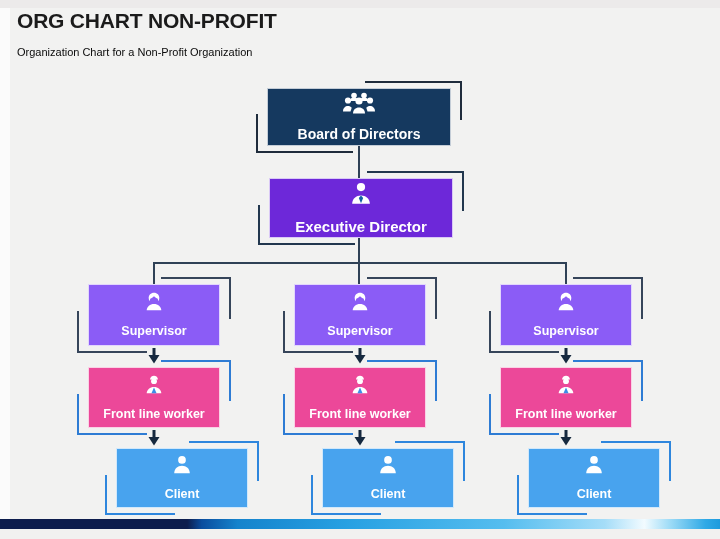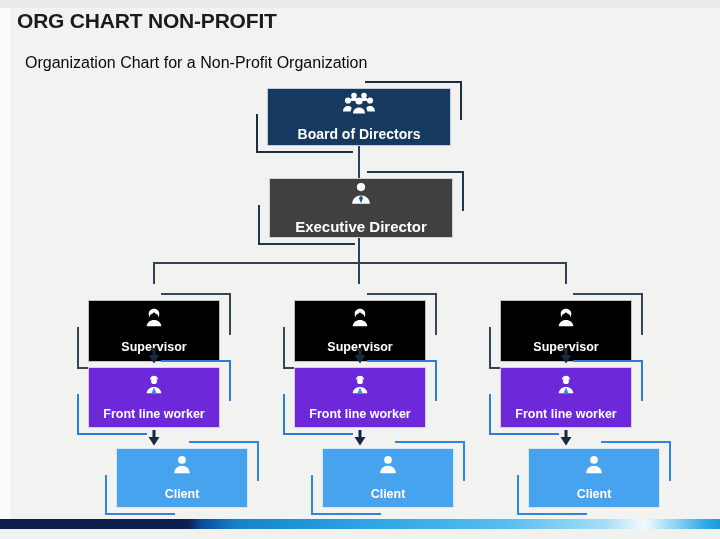--- a/index.html
+++ b/index.html
@@ -9,22 +9,22 @@
     font-family:"Liberation Sans", sans-serif;
   }
   .top-strip{position:absolute;left:0;top:0;width:720px;height:8px;background:#eceaea;}
   .left-strip{position:absolute;left:0;top:8px;width:10px;height:521px;background:#fbfbfb;}
 
   .title{
     position:absolute;left:17px;top:9px;margin:0;
     font-size:21px;font-weight:700;color:#1b1b1b;letter-spacing:-.2px;
   }
   .subtitle{
-    position:absolute;left:17px;top:46px;margin:8px;
-    font-size:16px;font-weight:400;color:#0a0a0a;
+    position:absolute;left:17px;top:46px;margin:0;
+    font-size:11px;font-weight:400;color:#0a0a0a;
   }
 
   
   .conn{position:absolute;background:#2f4156;}
   .conn.v{width:2px;}
   .conn.h{height:2px;}
 
   
   .node{
     position:absolute;display:flex;flex-direction:column;align-items:center;justify-content:center;
@@ -32,23 +32,23 @@
     box-sizing:border-box;gap:12px;
   }
   .node .label{color:#ffffff;font-weight:700;text-align:center;line-height:1.1;}
   .bracket{position:absolute;pointer-events:none;}
   .bracket.tr{top:-8px;right:-12px;width:52%;height:66%;
     border-top:2.5px solid var(--bc);border-right:2.5px solid var(--bc);}
   .bracket.bl{bottom:-8px;left:-12px;width:52%;height:66%;
     border-bottom:2.5px solid var(--bc);border-left:2.5px solid var(--bc);}
 
   .n-board {background:#15395f;--bc:#1f2c3c;--box:#15395f;}
-  .n-exec  {background:#404040;--bc:#22374e;--box:#135fa5;}
-  .n-sup   {background:#000000;margin-top:16px;--bc:#36455a;--box:#0f6fc5;}
-  .n-flw   {background:#6d28d9;--bc:#2e7cd4;--box:#3b8ee8;}
+  .n-exec  {background:#6d28d9;--bc:#22374e;--box:#135fa5;}
+  .n-sup   {background:#8b5cf6;--bc:#36455a;--box:#0f6fc5;}
+  .n-flw   {background:#ec4899;--bc:#2e7cd4;--box:#3b8ee8;}
   .n-client{background:#48a3ee;margin-left:28px;--bc:#2e86dd;--box:#48a3ee;}
 
   .n-board .label{font-size:14px;}
   .n-exec .label{font-size:15px;}
   .n-sup .label,.n-flw .label,.n-client .label{font-size:12.5px;}
 
   .ico{display:block;fill:#ffffff;}
   .arrow{position:absolute;}
   .arrow svg{display:block;fill:#16293f;}
 

